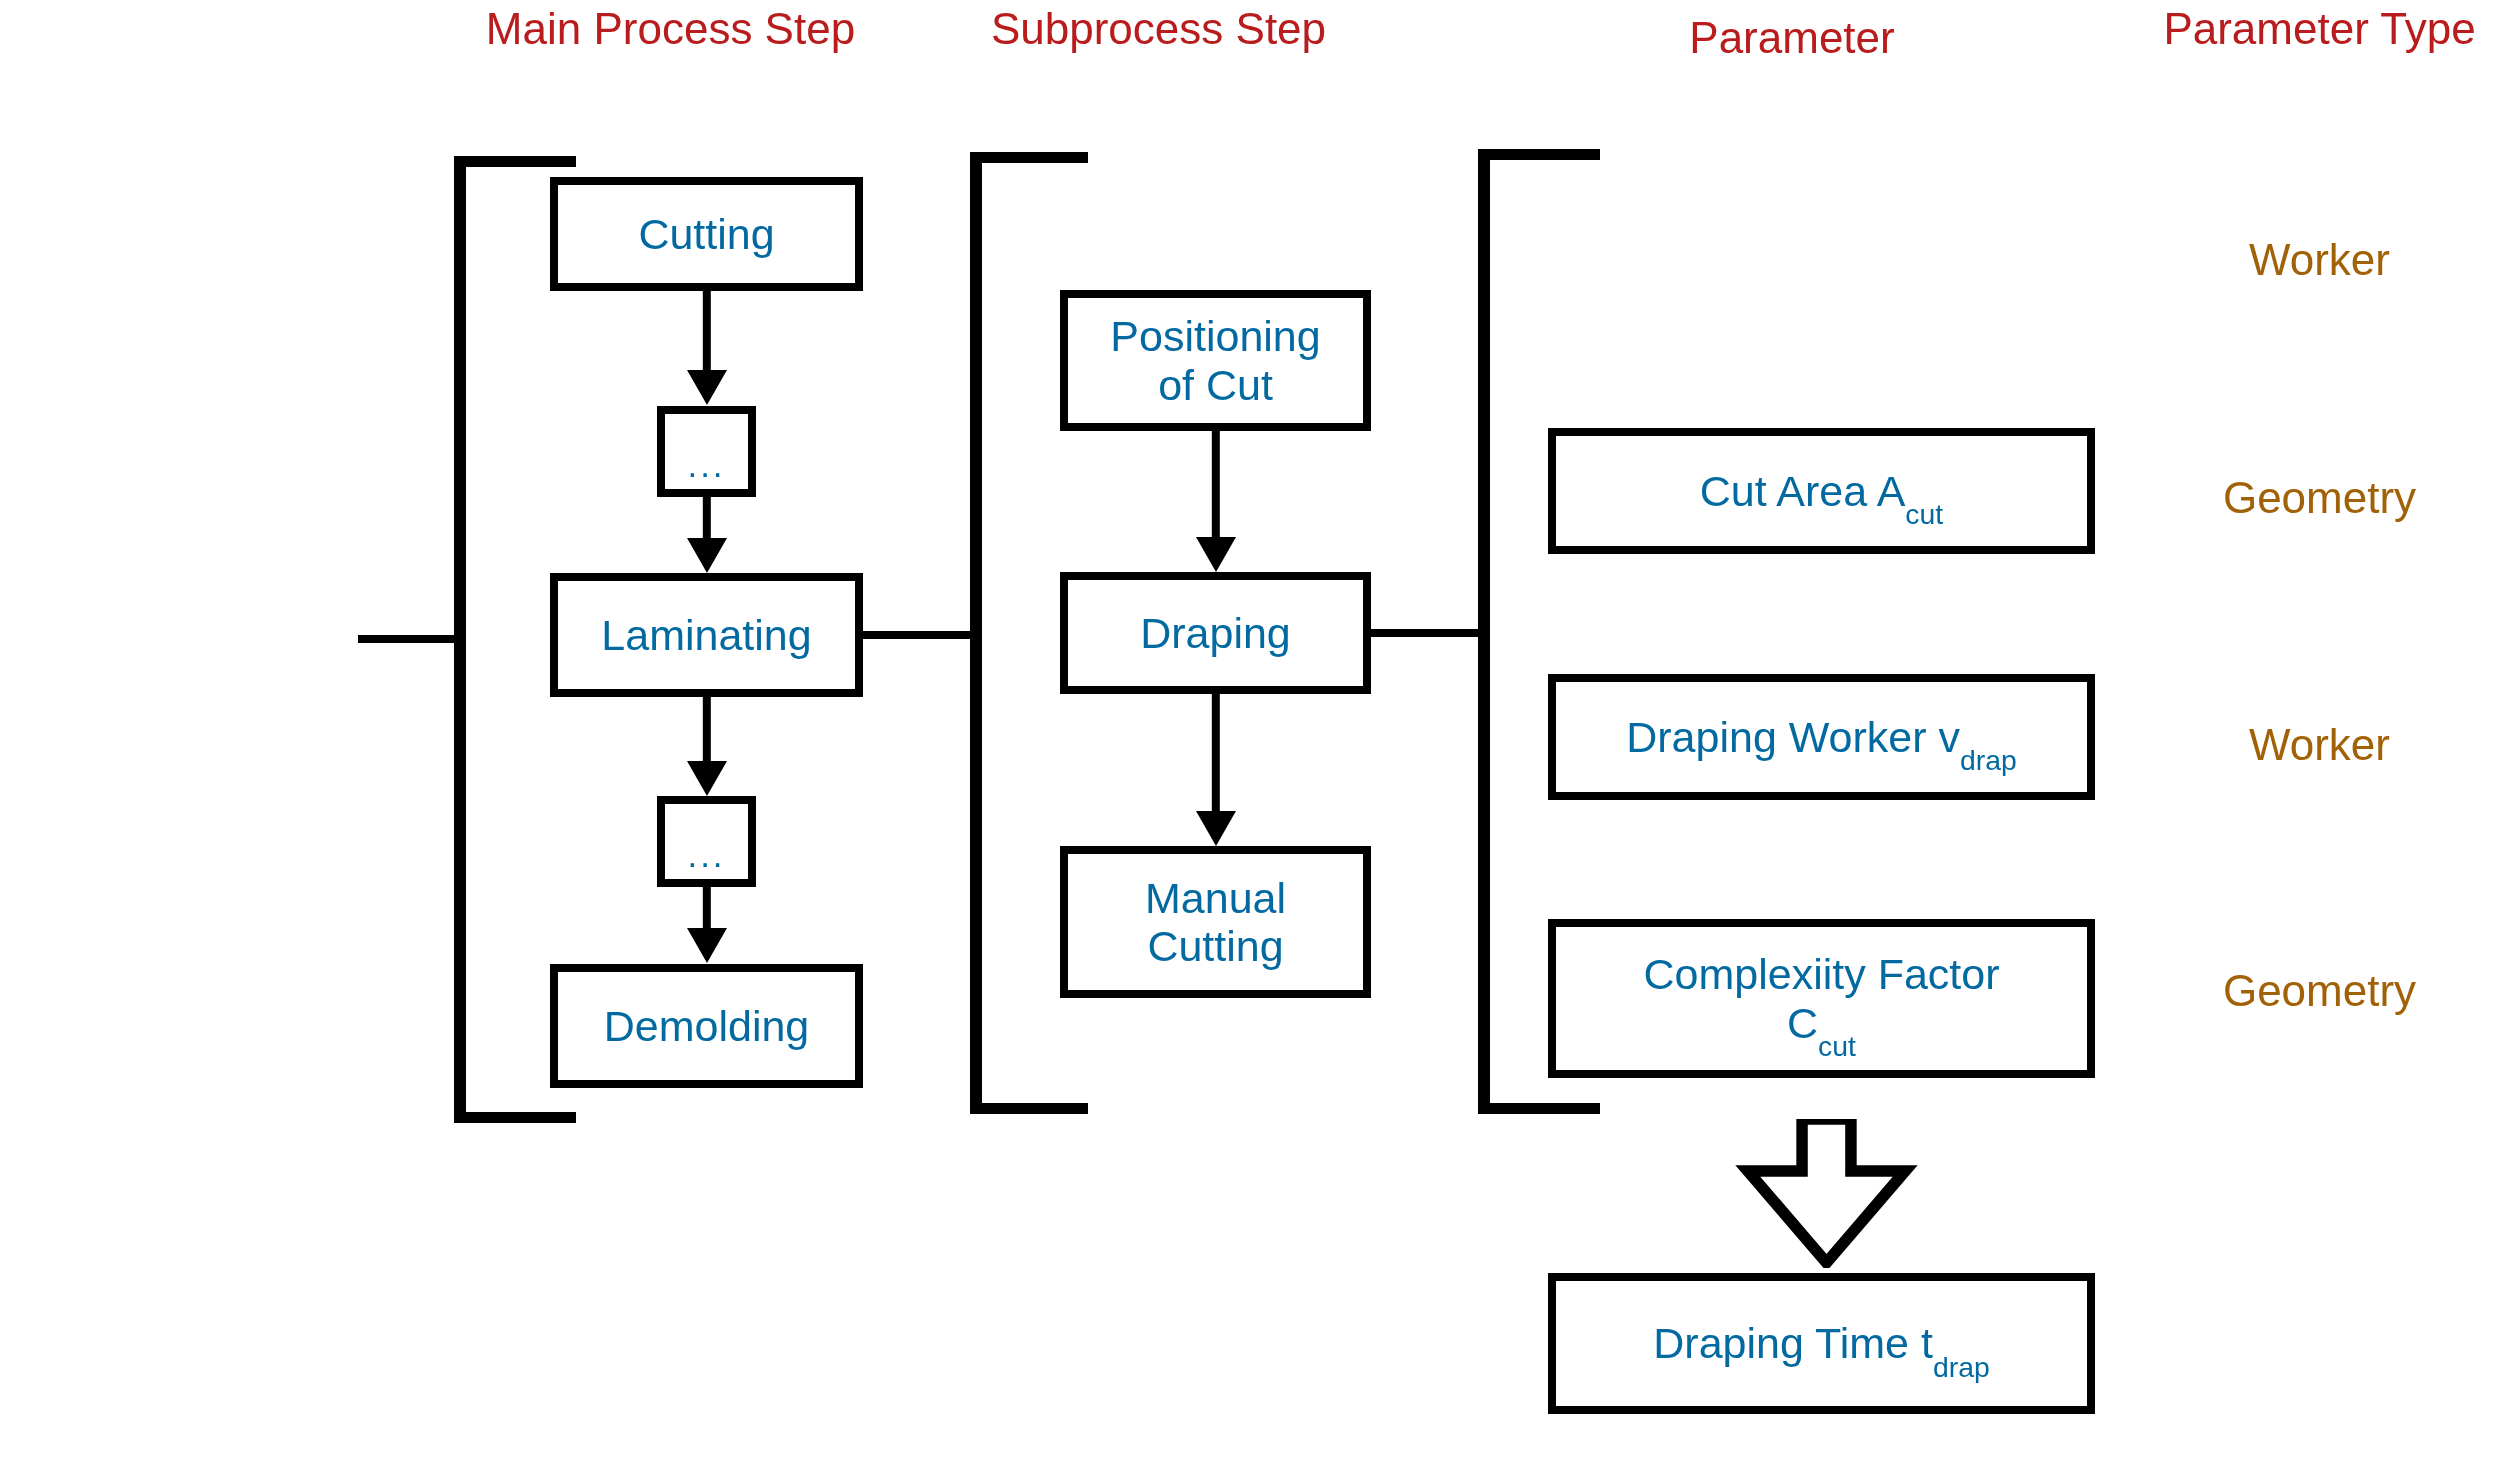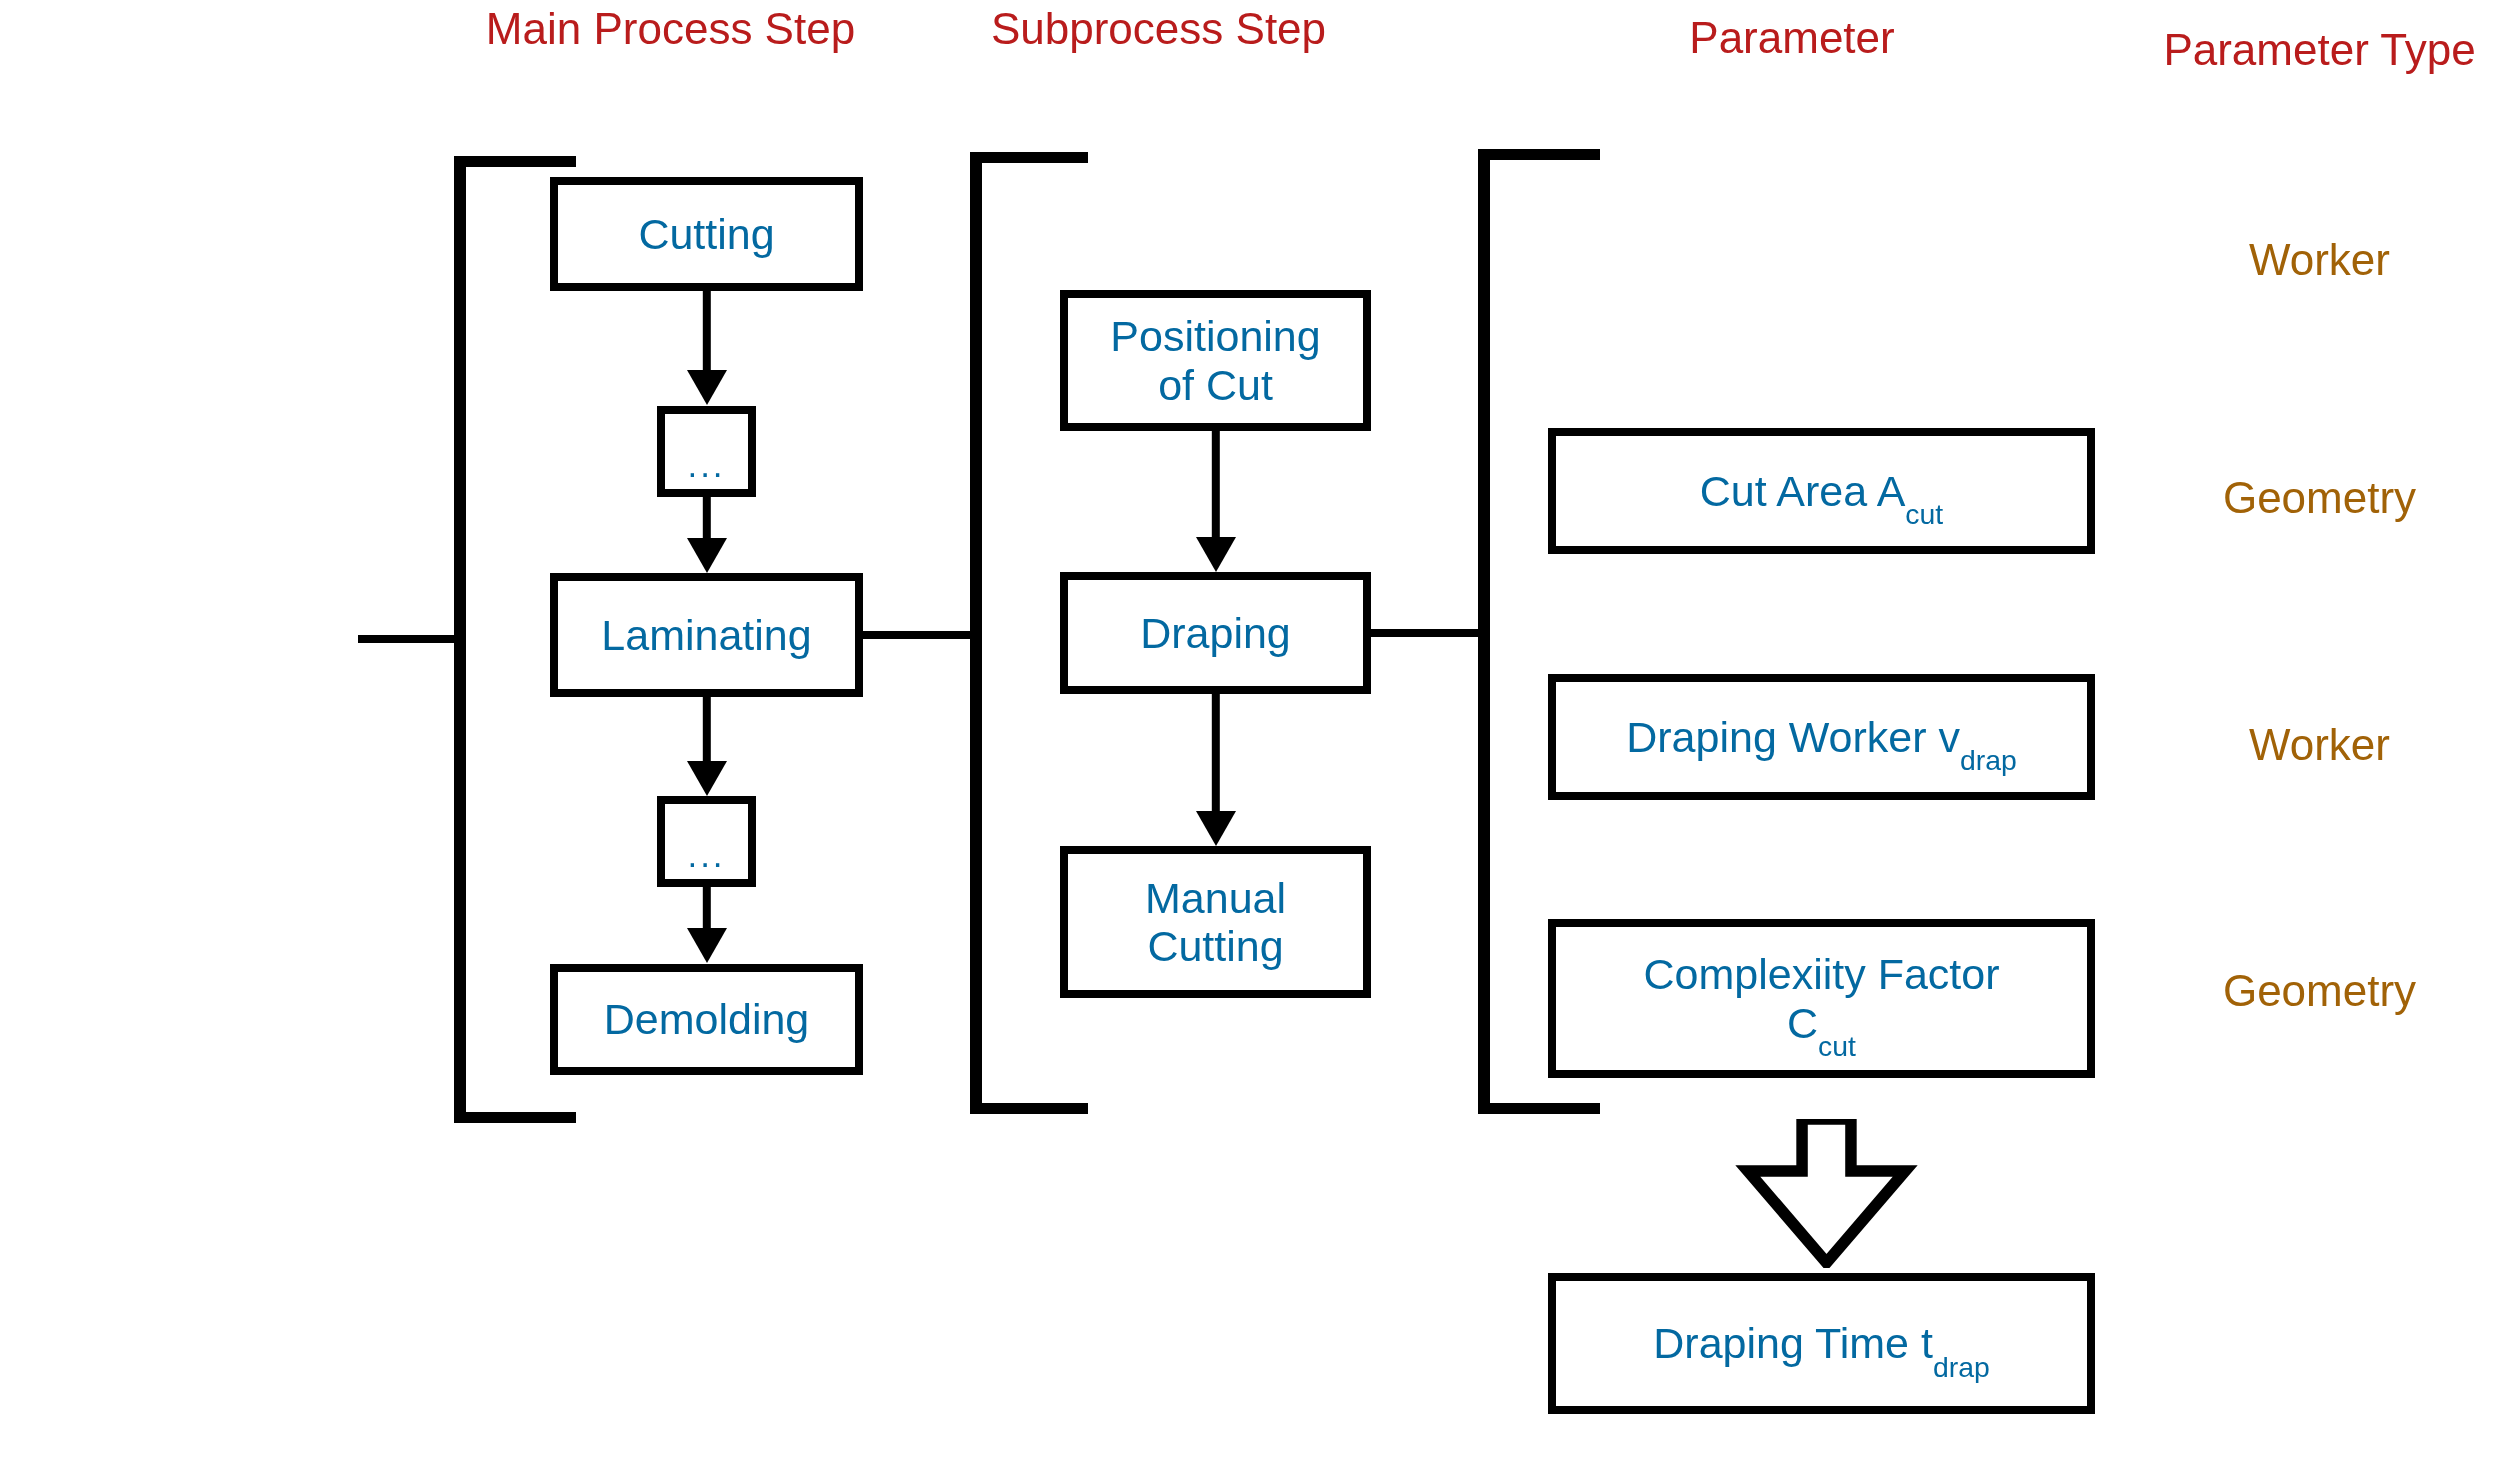--- a/index.html
+++ b/index.html
@@ -122,21 +122,21 @@
 
   <div class="col-header" style="left:457px;top:6.1px;width:427px;">
     <span>Main Process Step</span>
   </div>
   <div class="col-header" style="left:945px;top:6.1px;width:427px;">
     <span>Subprocess Step</span>
   </div>
   <div class="col-header" style="left:1525px;top:15.2px;width:534px;">
     <span>Parameter</span>
   </div>
-  <div class="col-header" style="left:2127px;top:27px;width:385px;">
+  <div class="col-header" style="left:2127px;top:6px;width:385px;">
     <span>Parameter Type</span>
   </div>
 
 
   <div class="hline" style="left:358px;top:635px;width:103px;"></div>
 
   <div class="bracket" style="left:454px;top:156px;width:130px;height:967px;">
     <div class="spine"></div>
     <div class="arm top" style="width:122px;"></div>
     <div class="arm bot" style="width:122px;"></div>
@@ -171,21 +171,21 @@
 
   <div class="pbox small-ellipsis" style="left:657px;top:796px;width:99px;height:91px;">
     <span class="txt">...</span>
   </div>
 
   <div class="arrow" style="left:657px;top:887px;width:99px;height:76px;">
     <div class="shaft" style="height:44px;"></div>
     <div class="head"></div>
   </div>
 
-  <div class="pbox" style="left:550px;top:964px;width:313px;height:111px;">
+  <div class="pbox" style="left:550px;top:964px;width:313px;height:124px;">
     <span class="txt">Demolding</span>
   </div>
 
   <div class="hline" style="left:863px;top:631px;width:114px;"></div>
 
   <div class="bracket" style="left:970px;top:152px;width:130px;height:962px;">
     <div class="spine"></div>
     <div class="arm top" style="width:118px;"></div>
     <div class="arm bot" style="width:118px;"></div>
   </div>

